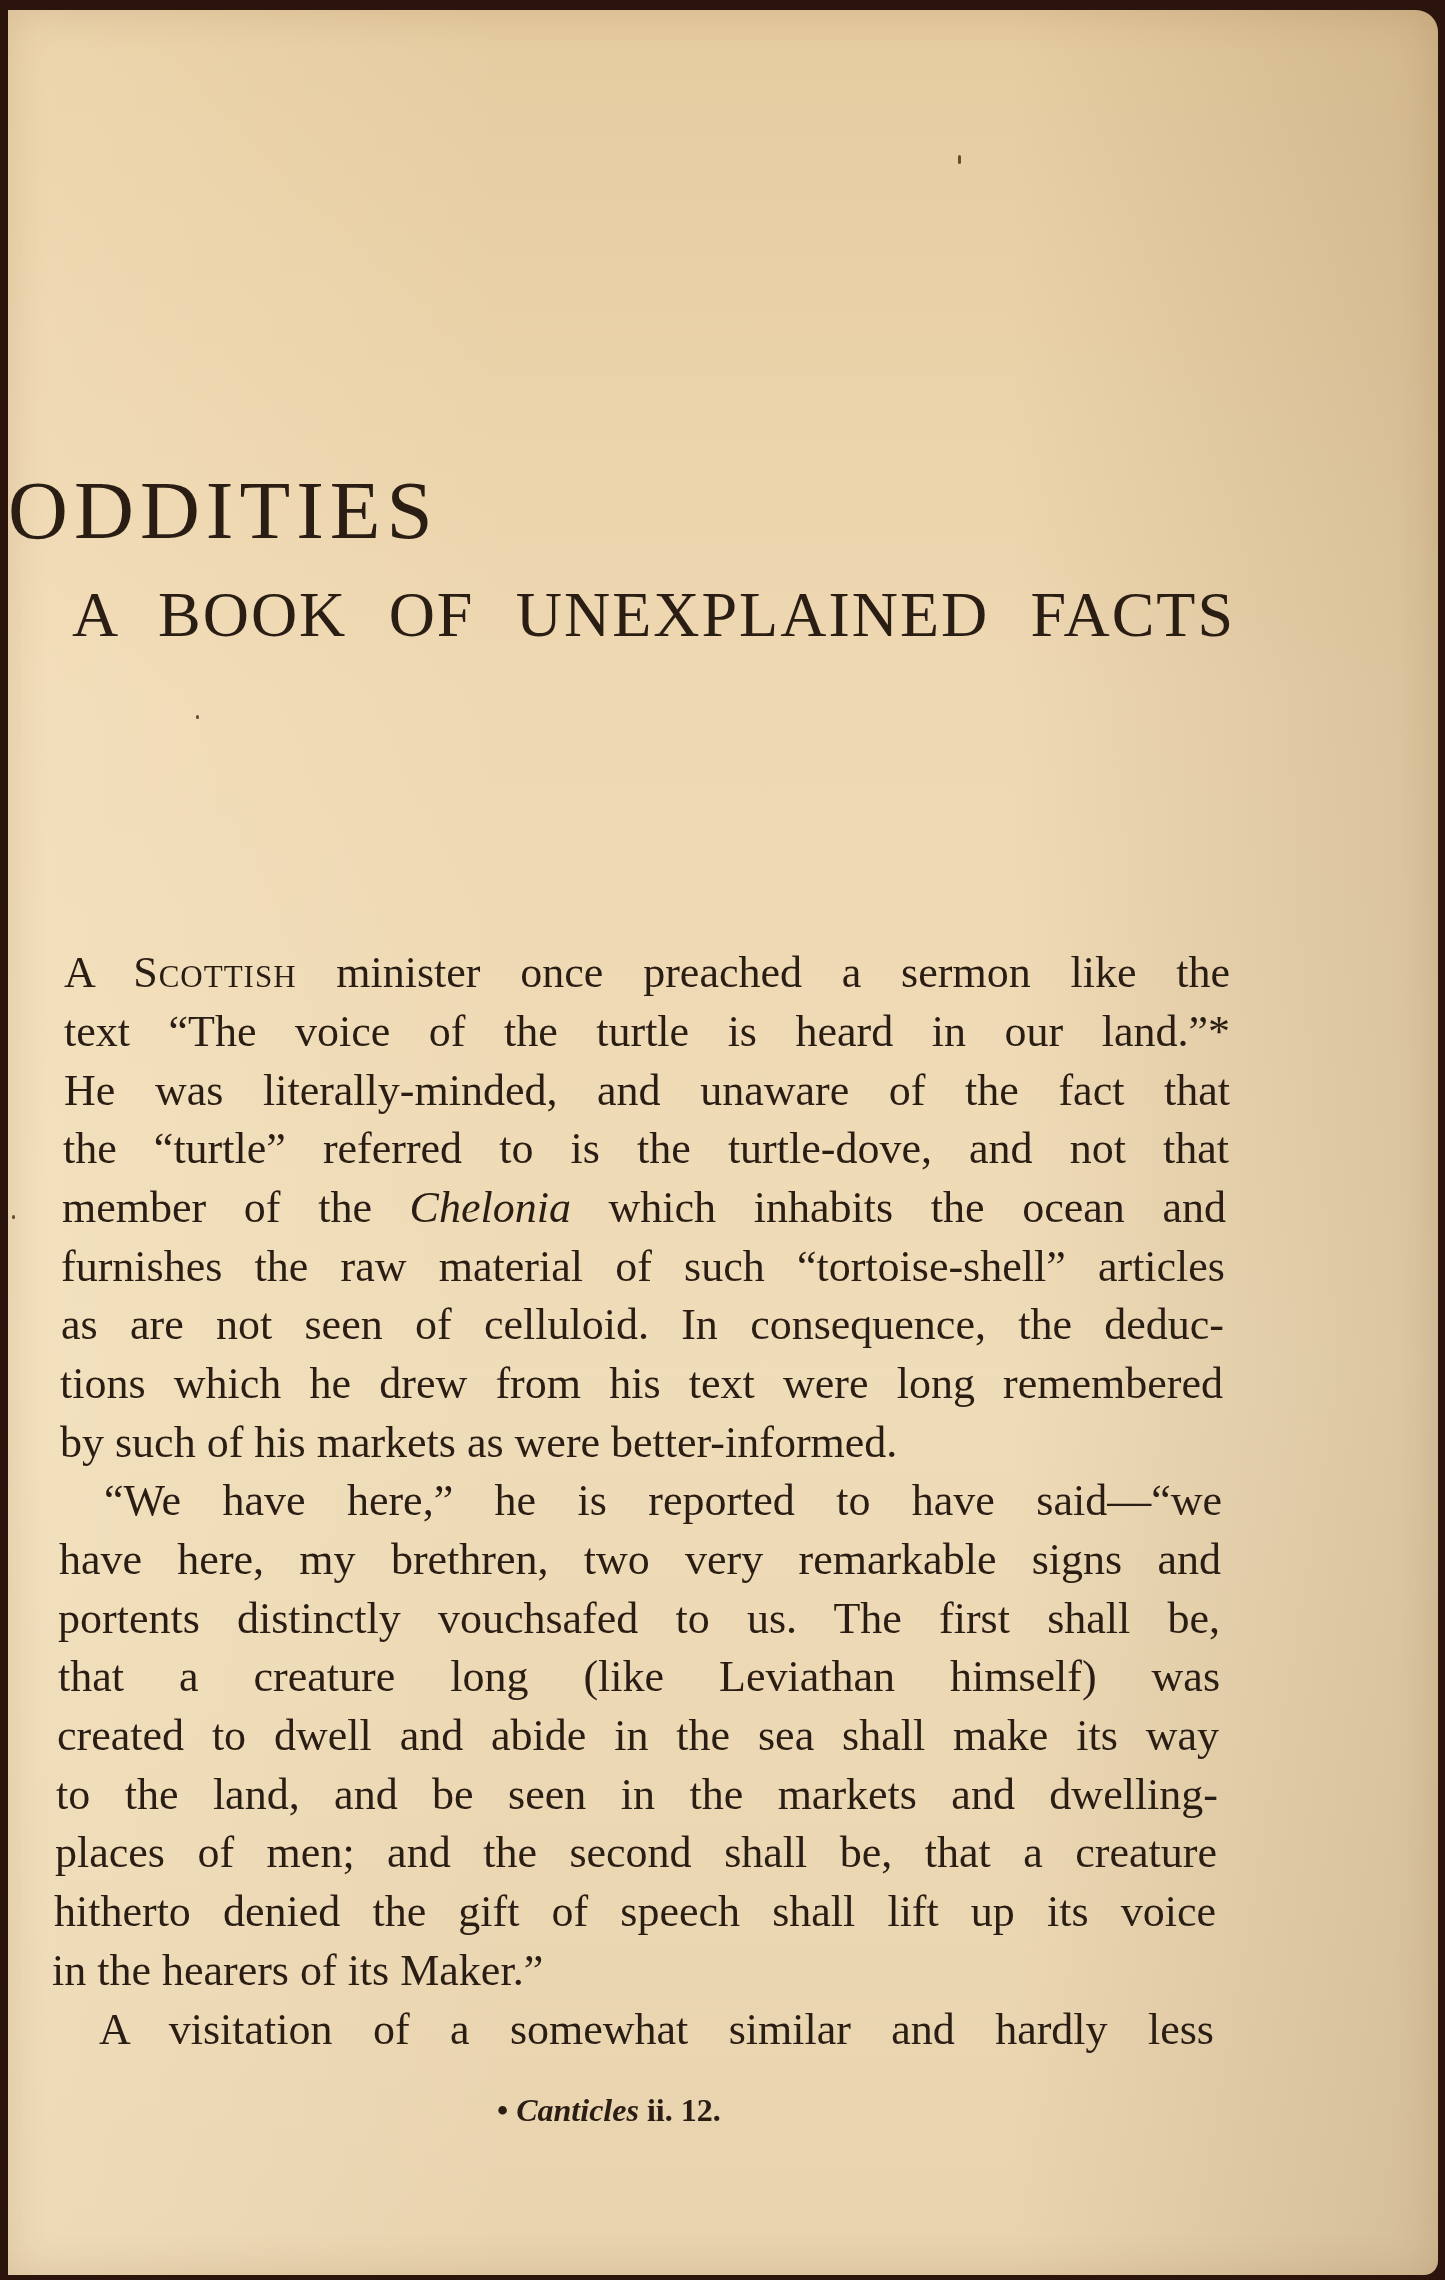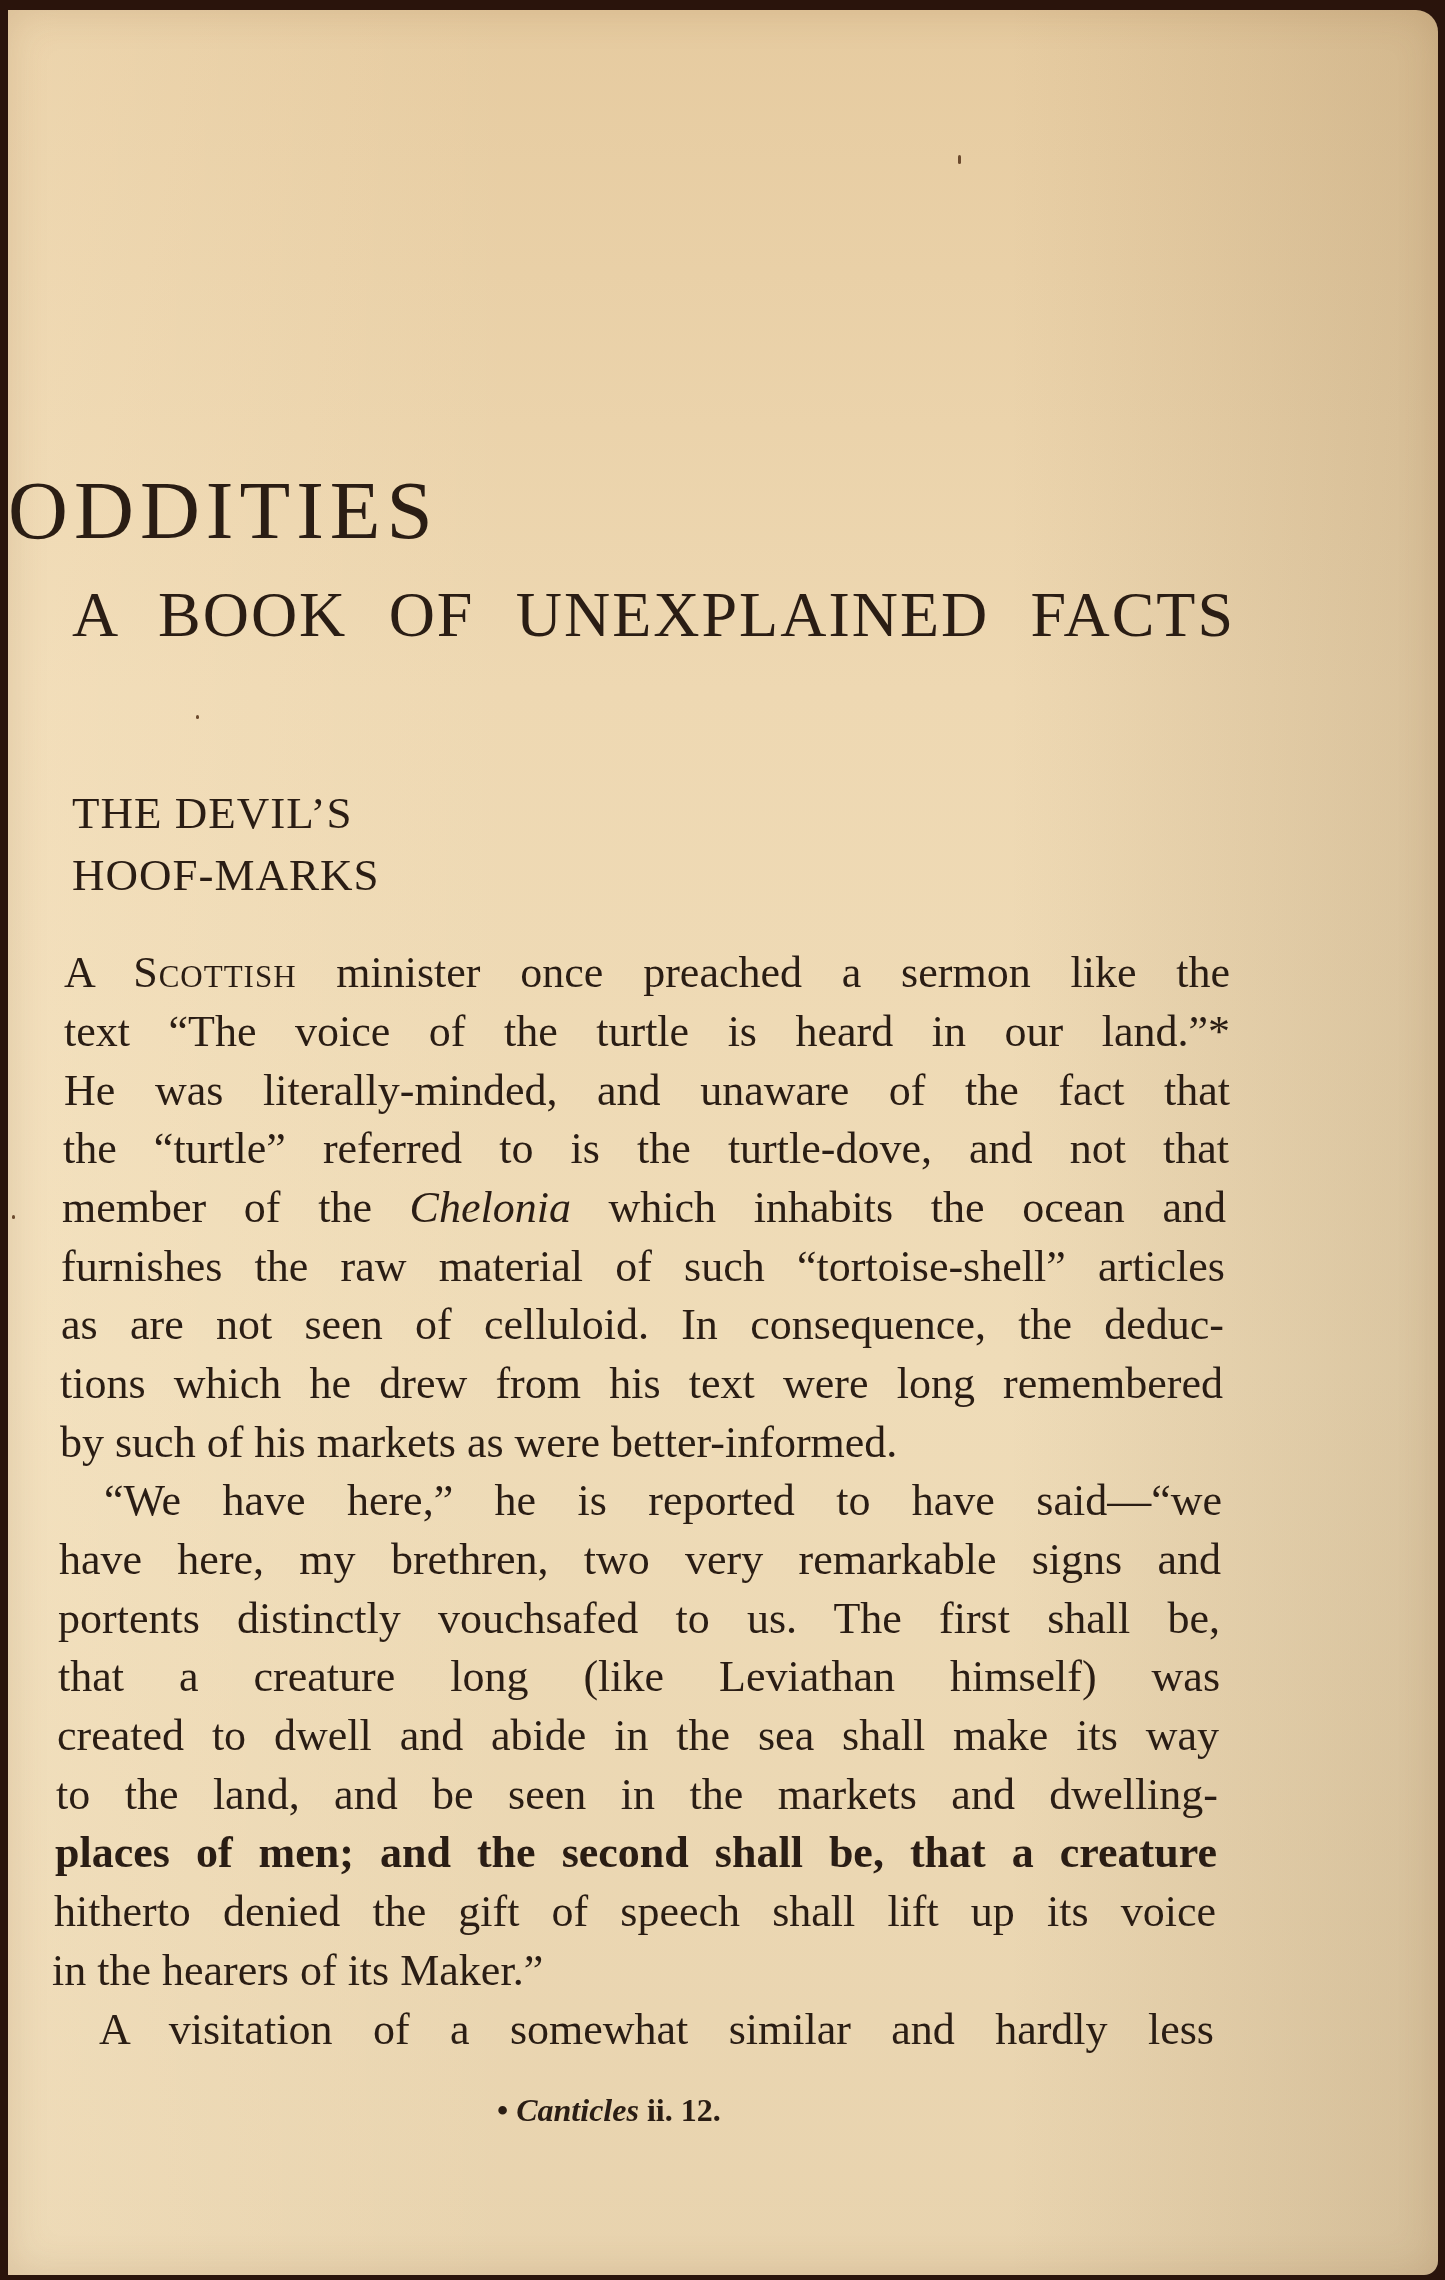--- a/index.html
+++ b/index.html
@@ -50,42 +50,38 @@
 
 <div class="page">
 
   <span class="speck" style="left:950px;top:145px;width:3px;height:9px;"></span>
   <span class="speck" style="left:188px;top:705px;width:3px;height:4px;"></span>
   <span class="speck" style="left:4px;top:1205px;width:3px;height:4px;"></span>
 
   <div class="abs title">ODDITIES</div>
   <div class="abs subtitle">A BOOK OF UNEXPLAINED FACTS</div>
 
-  <div class="abs chapter">
-    <div>THE DEVIL’S</div>
-    <div>HOOF-MARKS</div>
-  </div>
 
   <div class="body-lines">
     <div class="line" style="left:56px;width:1166px;top:934px;"><span>A </span><span class="sc">Scottish</span><span> minister once preached a sermon like the</span></div>
     <div class="line" style="left:56px;width:1166px;top:993px;">text “The voice of the turtle is heard in our land.”*</div>
     <div class="line" style="left:56px;width:1166px;top:1052px;">He was literally-minded, and unaware of the fact that</div>
     <div class="line" style="left:55px;width:1166px;top:1110px;">the “turtle” referred to is the turtle-dove, and not that</div>
     <div class="line" style="left:54px;width:1164px;top:1169px;"><span>member of the </span><span class="it">Chelonia</span><span> which inhabits the ocean and</span></div>
     <div class="line" style="left:53px;width:1164px;top:1228px;">furnishes the raw material of such “tortoise-shell” articles</div>
     <div class="line" style="left:53px;width:1163px;top:1286px;">as are not seen of celluloid. In consequence, the deduc-</div>
     <div class="line" style="left:52px;width:1163px;top:1345px;">tions which he drew from his text were long remembered</div>
     <div class="line last" style="left:52px;width:1000px;top:1404px;">by such of his markets as were better-informed.</div>
     <div class="line" style="left:96px;width:1118px;top:1462px;">“We have here,” he is reported to have said—“we</div>
     <div class="line" style="left:51px;width:1162px;top:1521px;">have here, my brethren, two very remarkable signs and</div>
     <div class="line" style="left:50px;width:1162px;top:1580px;">portents distinctly vouchsafed to us. The first shall be,</div>
     <div class="line" style="left:50px;width:1162px;top:1638px;">that a creature long (like Leviathan himself) was</div>
     <div class="line" style="left:49px;width:1162px;top:1697px;">created to dwell and abide in the sea shall make its way</div>
     <div class="line" style="left:48px;width:1162px;top:1756px;">to the land, and be seen in the markets and dwelling-</div>
-    <div class="line" style="left:47px;width:1162px;top:1814px;font-weight:bold;">places of men; and the second shall be, that a creature</div>
+    <div class="line" style="left:47px;width:1162px;top:1814px;">places of men; and the second shall be, that a creature</div>
     <div class="line" style="left:46px;width:1162px;top:1873px;">hitherto denied the gift of speech shall lift up its voice</div>
     <div class="line last" style="left:44px;width:1000px;top:1932px;">in the hearers of its Maker.”</div>
     <div class="line" style="left:91px;width:1115px;top:1991px;">A visitation of a somewhat similar and hardly less</div>
   </div>
 
   <div class="abs footnote">
     <span>•</span>
     <span class="it">Canticles</span><span> ii. 12.</span>
   </div>
 

